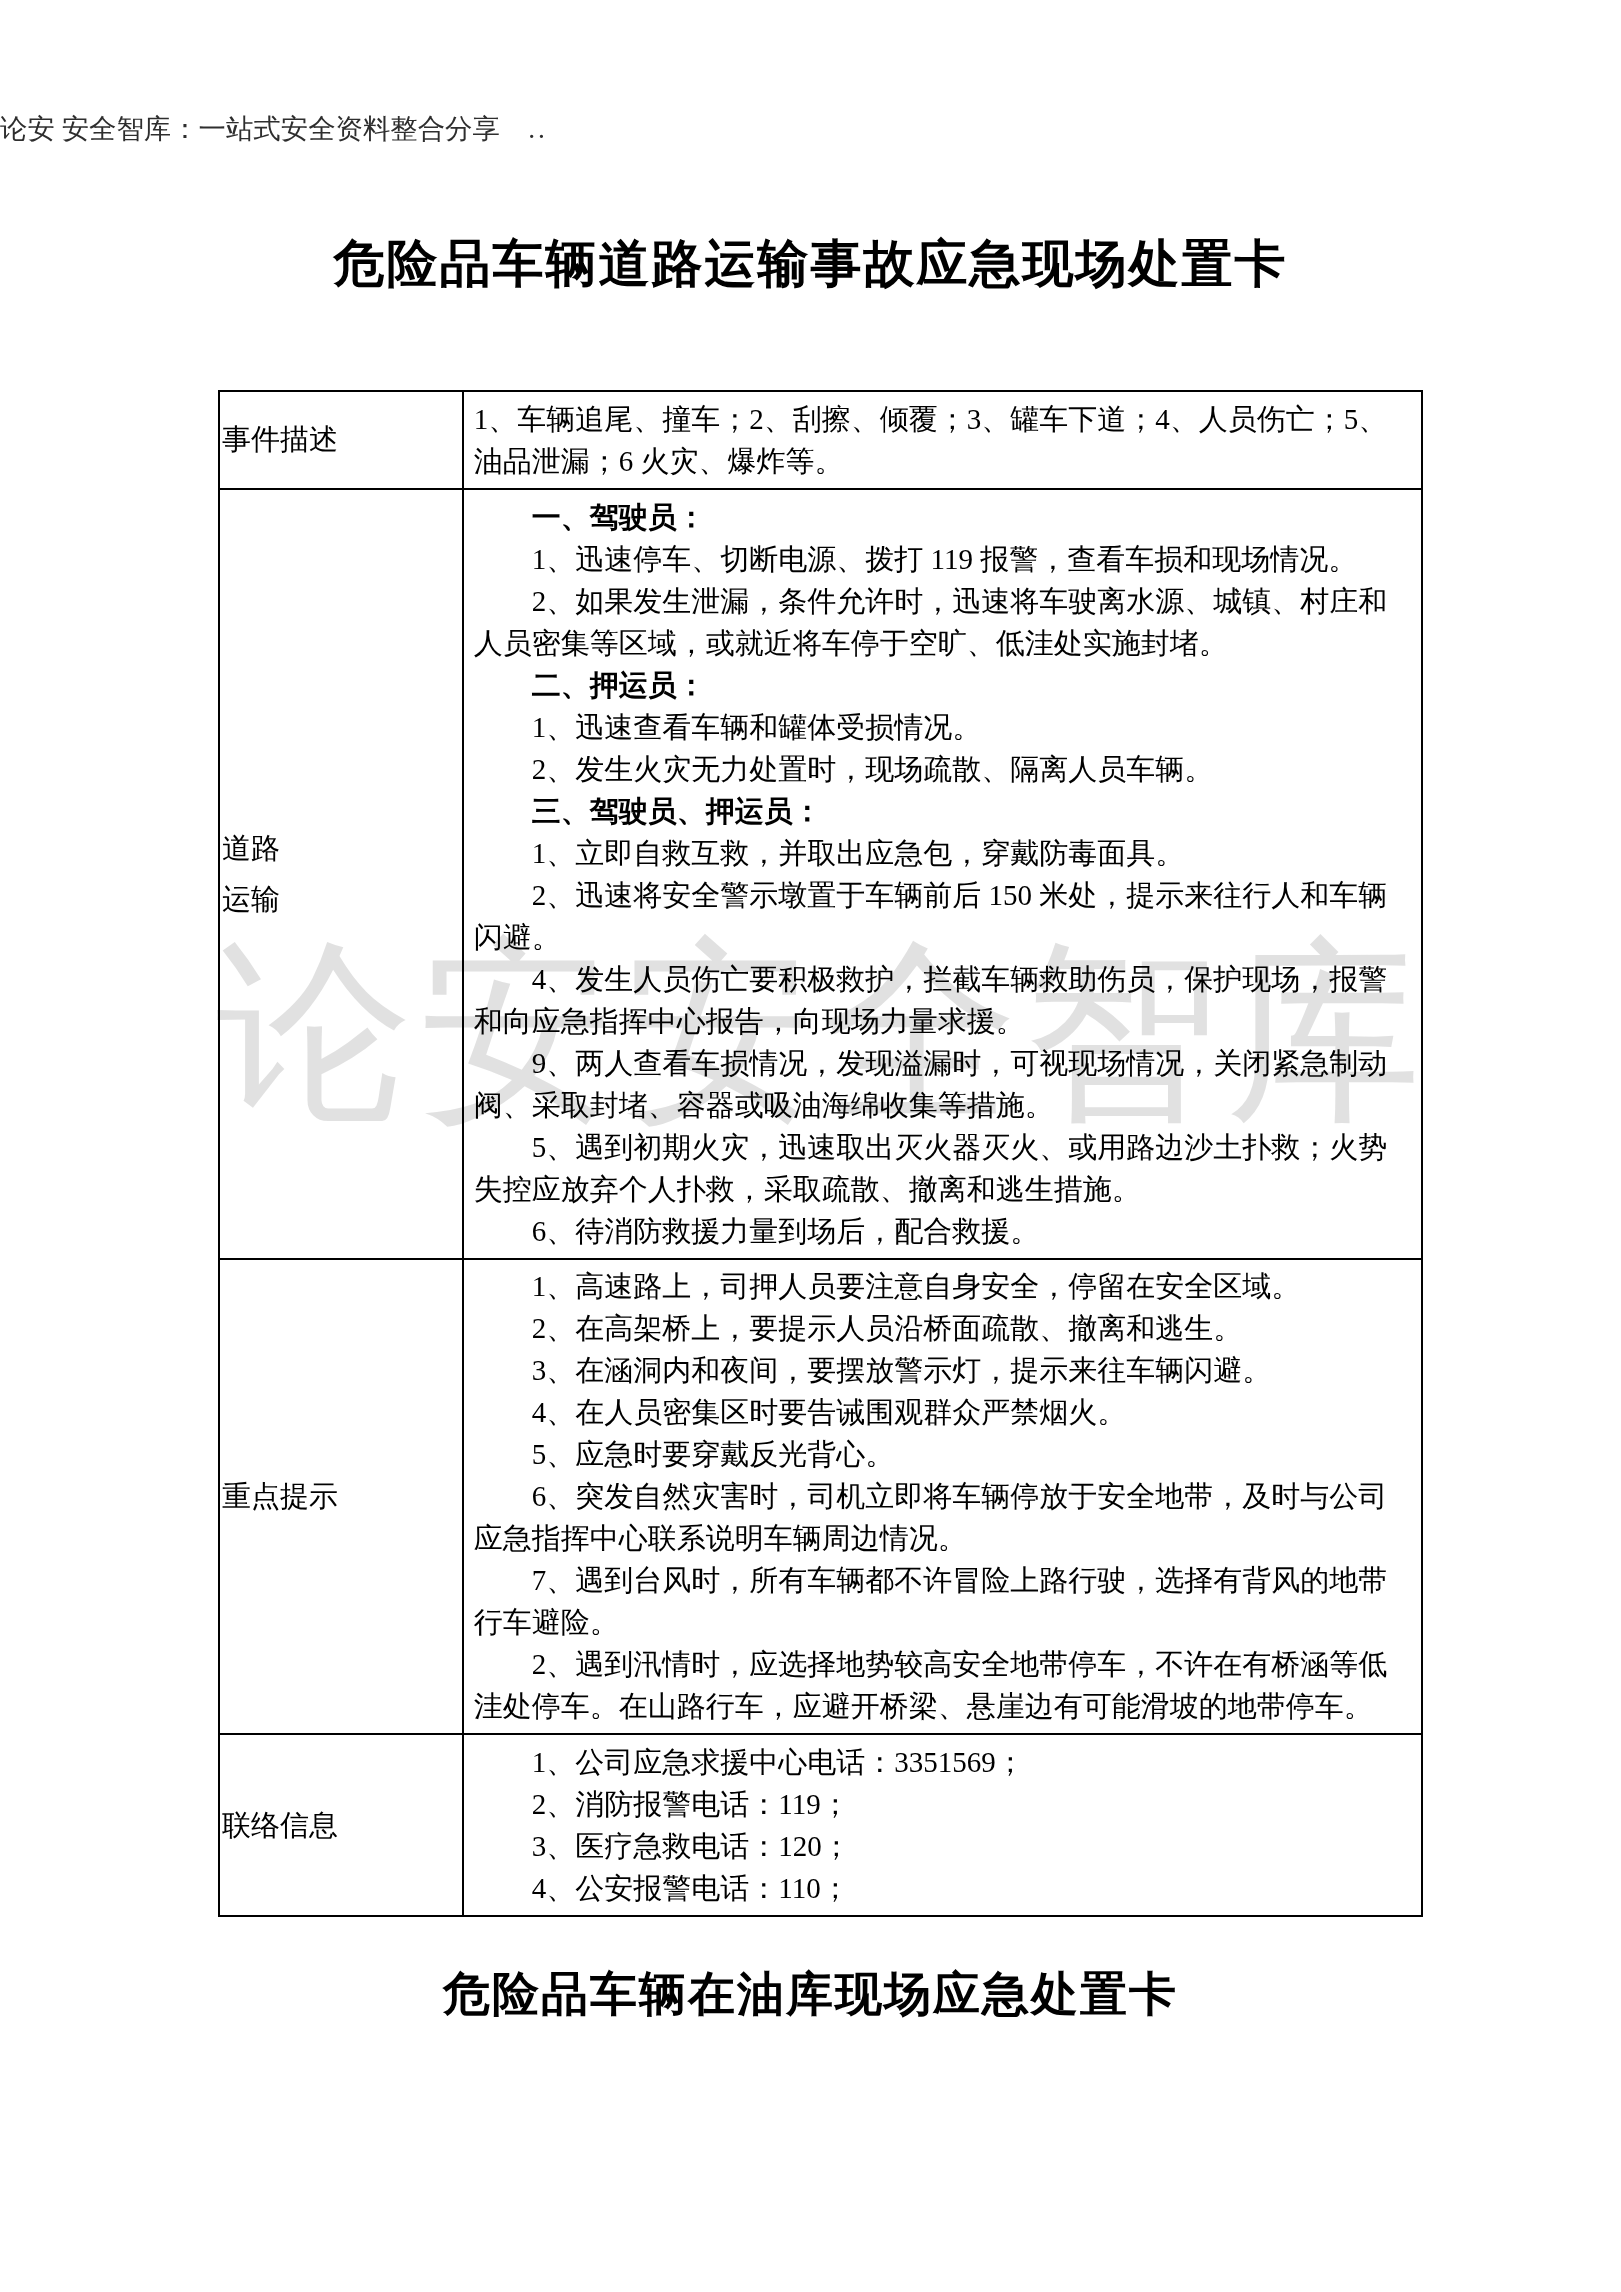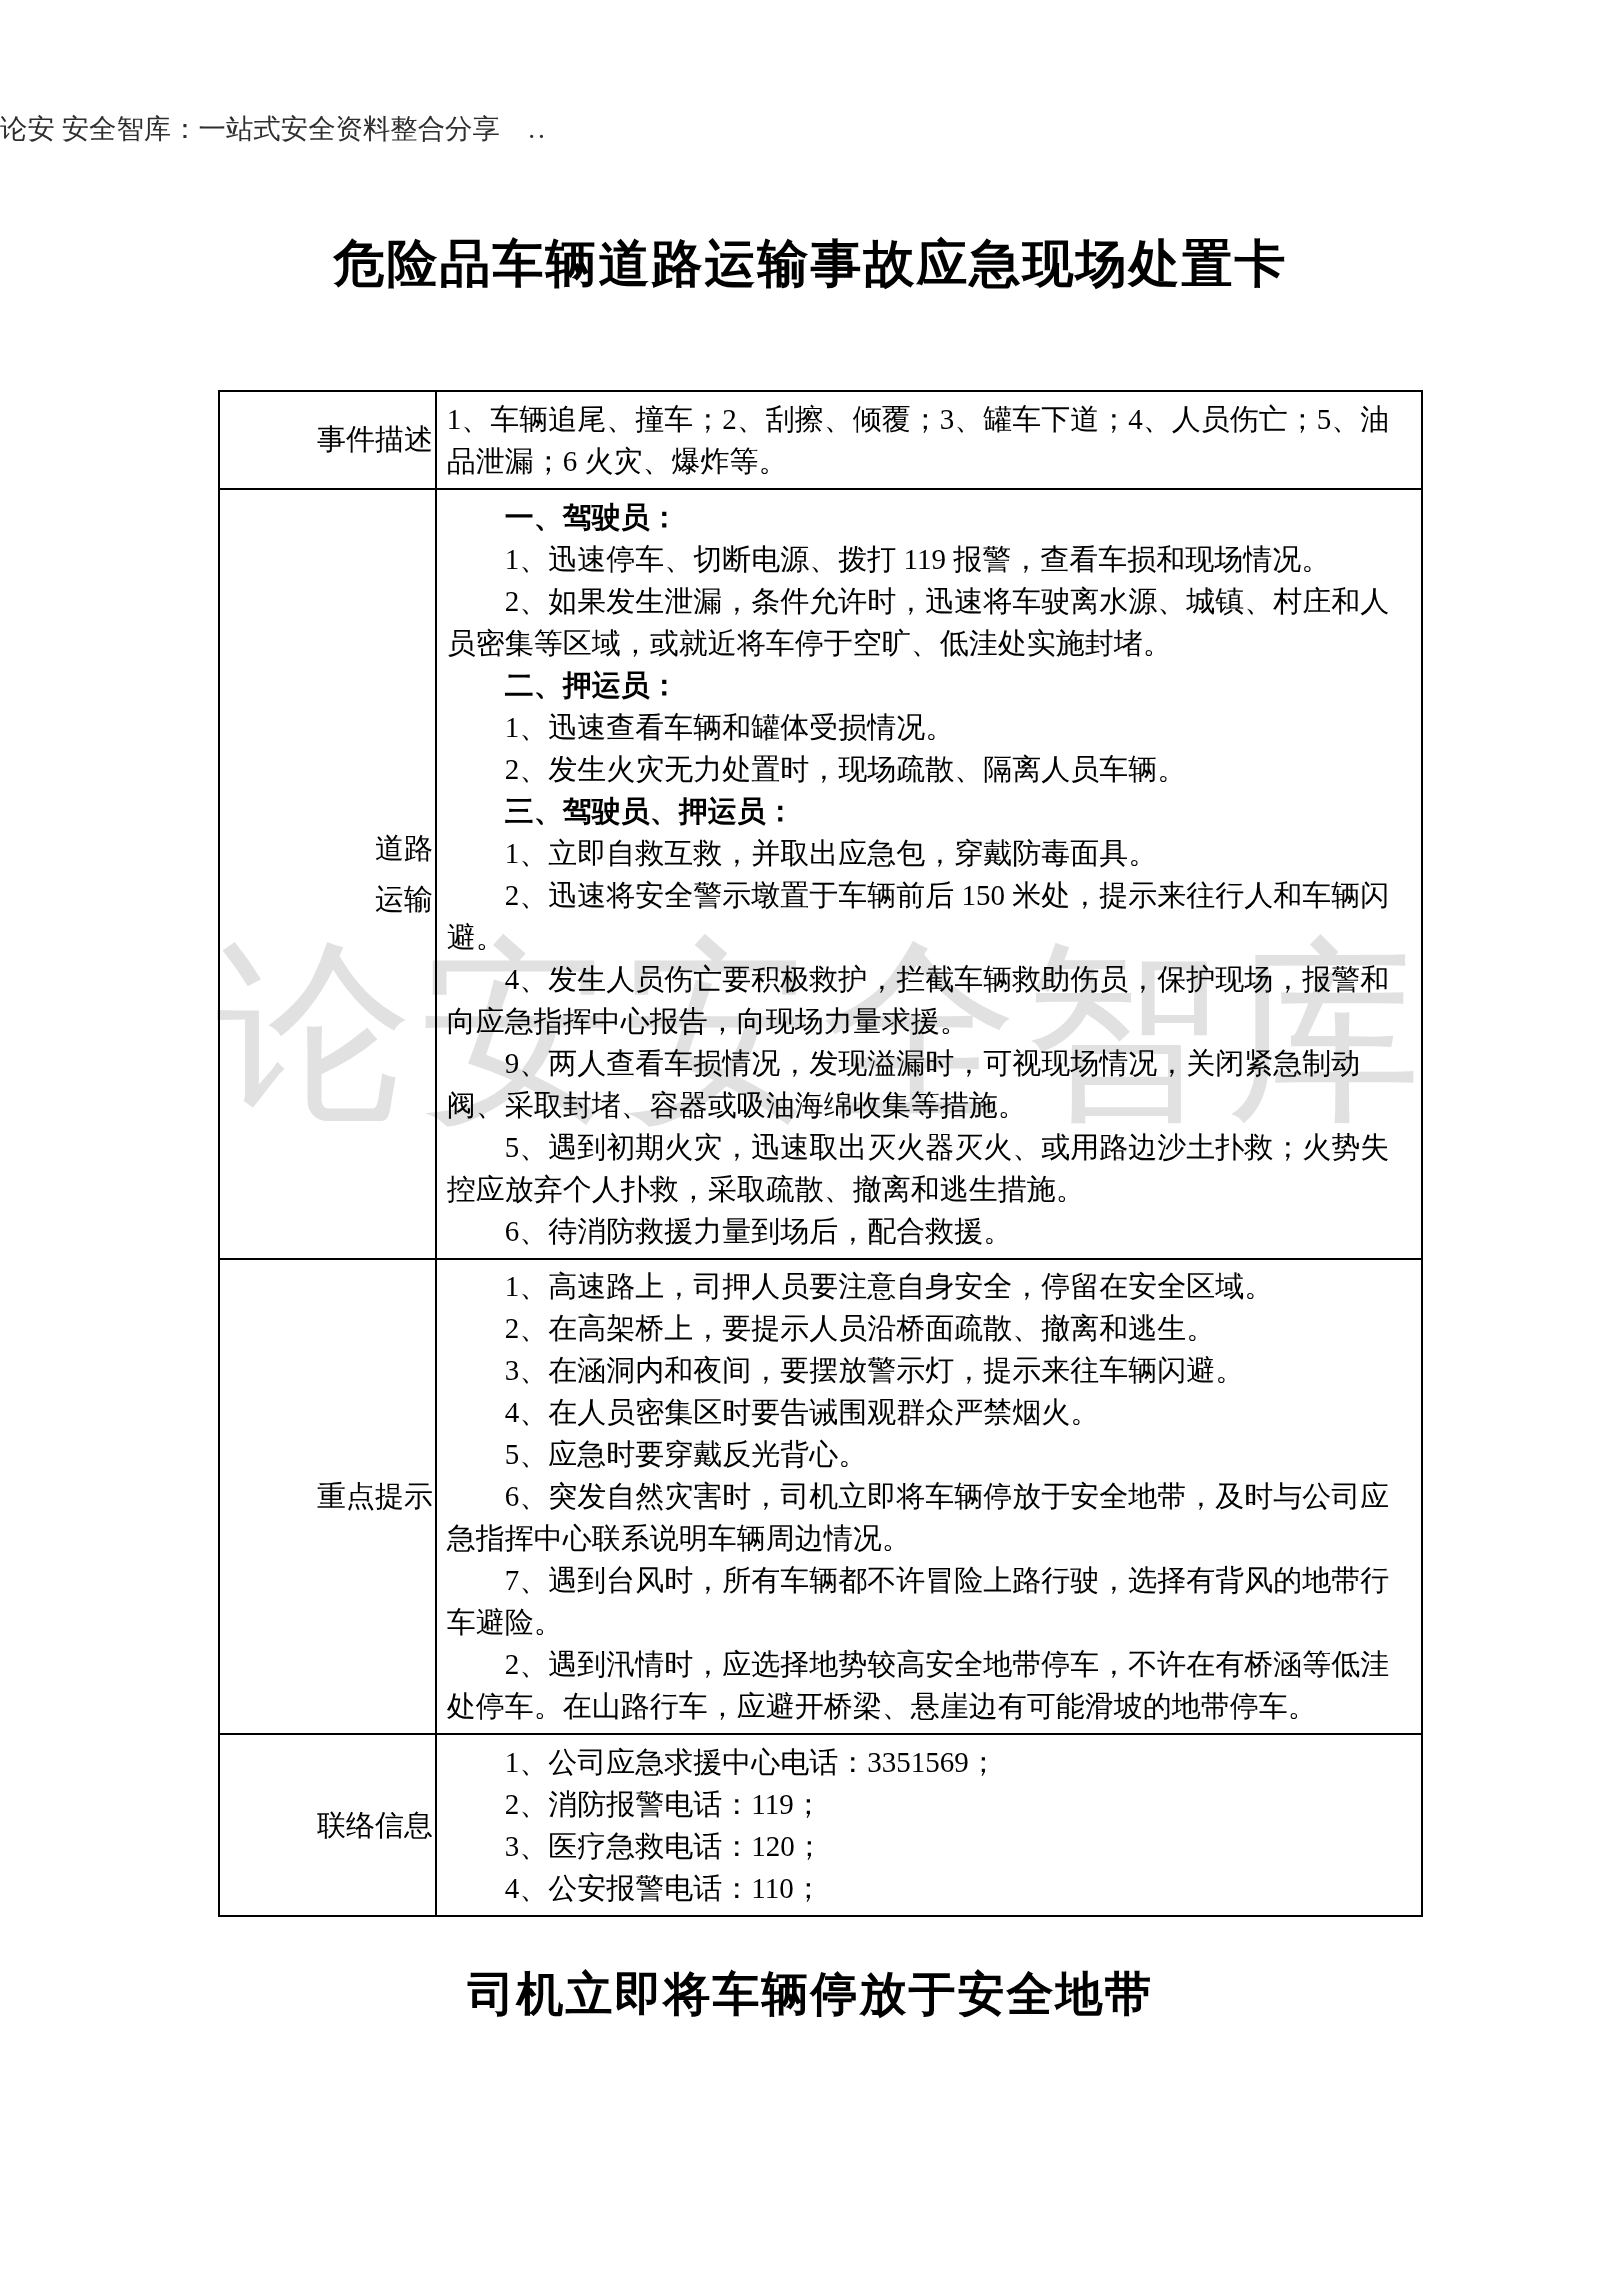--- a/index.html
+++ b/index.html
@@ -55,22 +55,22 @@
     margin-top: 96px;
     width: 1205px;
     background: transparent;
   }
   table.card td {
     border: 2px solid #000000;
     font-size: 29px;
     vertical-align: middle;
   }
   td.label-cell {
-    width: 217px;
-    text-align: right;
+    width: 244px;
+    text-align: left;
     white-space: pre-line;
     line-height: 51px;
     padding: 3.9px 2px;
   }
   td.content-cell {
     padding: 5.9px 9.8px;
     line-height: 42px;
   }
   td.event-cell { min-height: 90px; }
   td.measures-cell {
@@ -147,16 +147,16 @@
         <td class="content-cell">
             <p class="para">1、公司应急求援中心电话：3351569；</p>
             <p class="para">2、消防报警电话：119；</p>
             <p class="para">3、医疗急救电话：120；</p>
             <p class="para">4、公安报警电话：110；</p>
           </td>
       </tr>
     </tbody>
   </table>
 
-  <div class="bottom-title">司机立即将车辆停放于安全地带</div>
+  <div class="bottom-title">危险品车辆在油库现场应急处置卡</div>
 
 </div>
 
 
 </body></html>

